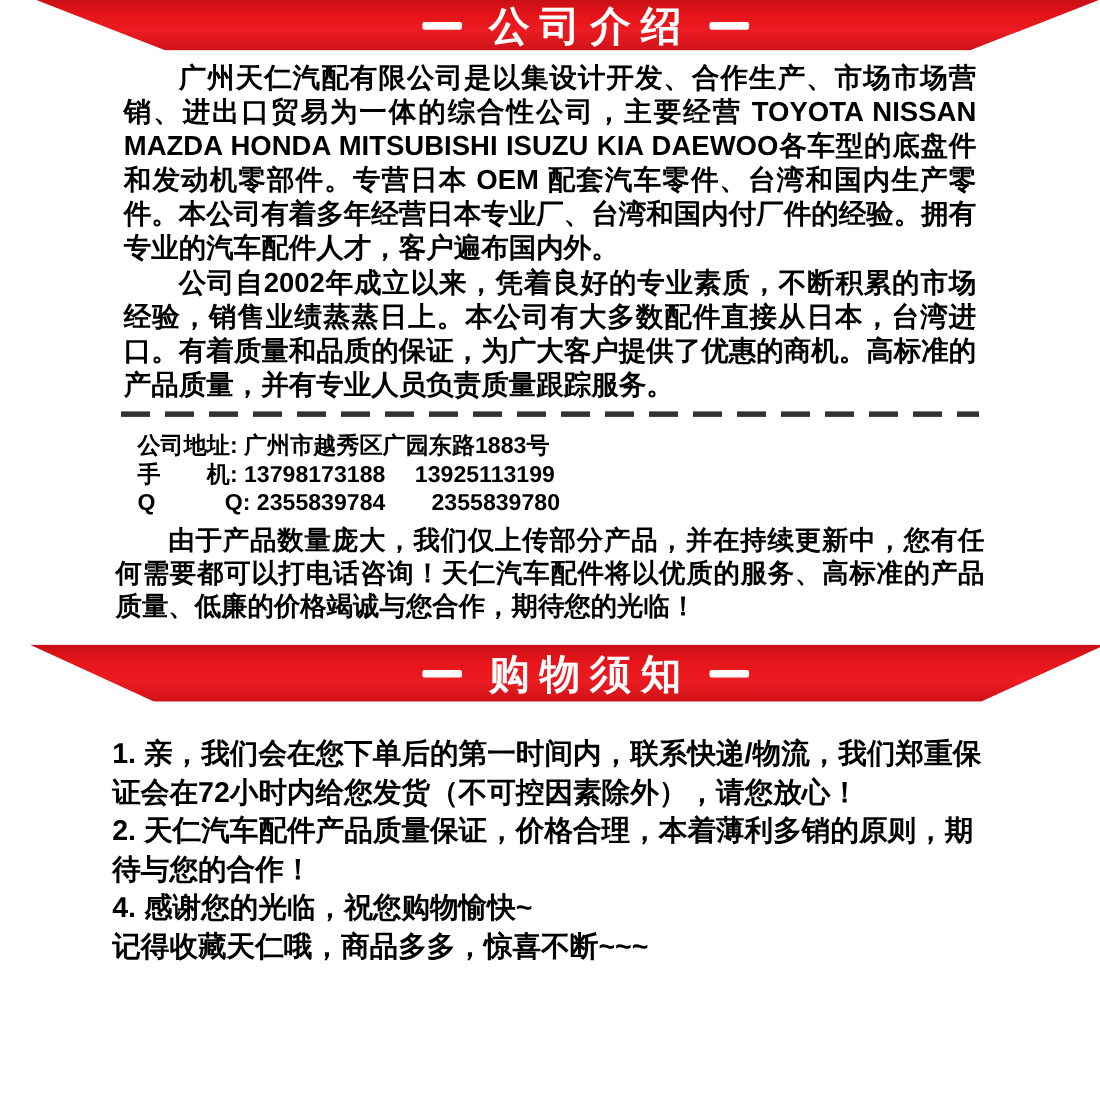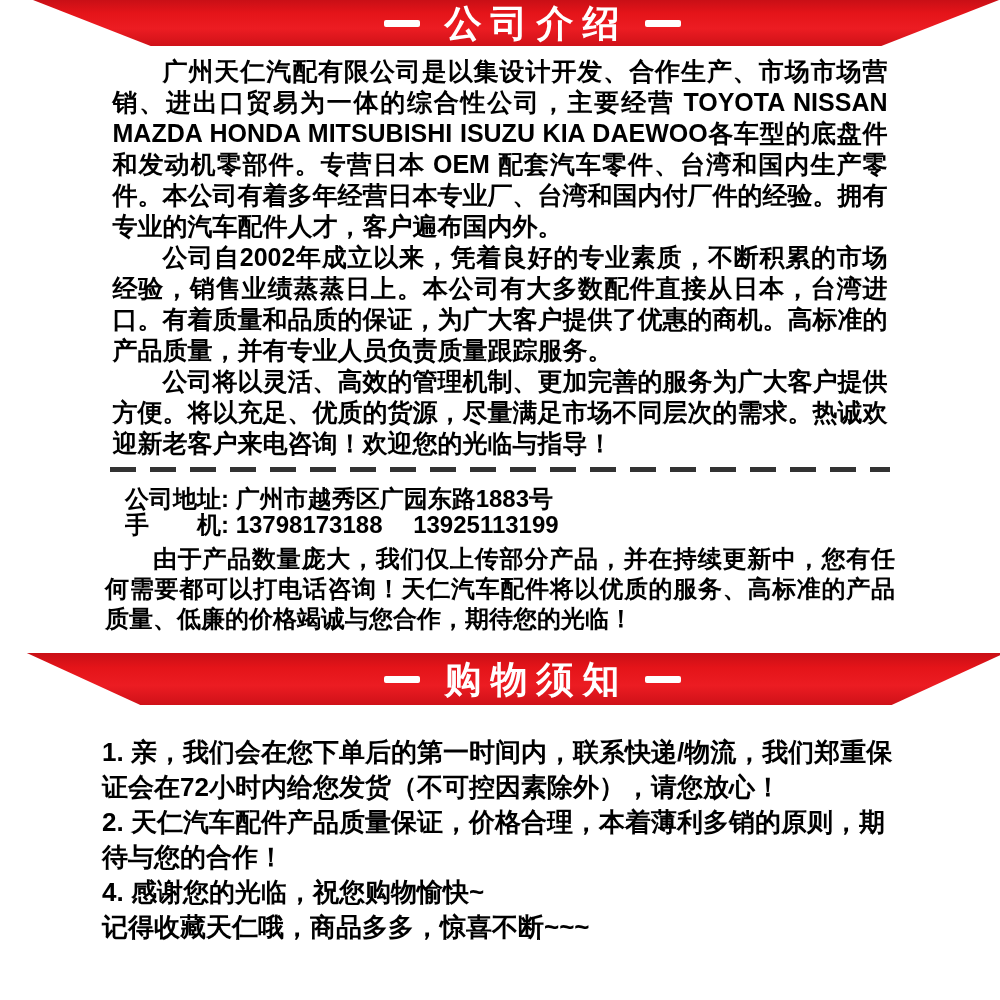--- a/index.html
+++ b/index.html
@@ -31,49 +31,49 @@
   .blue{color:#000000;}
   .intro{width:775px;margin:10px auto 0 auto;}
   .intro p{
     margin:0;font-size:25px;line-height:31px;text-indent:2em;
     text-align:justify;font-weight:bold;
   }
   .divider{
     width:780px;height:5px;margin:8px auto 0 auto;
     background:repeating-linear-gradient(90deg,#333333 0,#333333 26px,transparent 26px,transparent 40px);
   }
-  .contact{margin:14px 0 0 125px;font-size:24px;line-height:26px;font-weight:bold;}
+  .contact{margin:14px 0 0 125px;font-size:21px;line-height:26px;font-weight:bold;}
   .contact-row{white-space:pre;}
   .note{
     width:790px;margin:6px auto 16px auto;font-size:24px;line-height:30px;
     text-indent:2em;text-align:justify;font-weight:bold;
   }
   .notices{width:805px;margin:30px 0 0 102px;font-size:26px;line-height:35px;font-weight:bold;}
   .notices p{margin:0;text-align:left;}
 </style>
 </head>
 <body>
 
 <div class="banner banner-1">
   <span class="title-dash"></span>
   <span class="banner-title">公司介绍</span>
   <span class="title-dash"></span>
 </div>
 
 <div class="intro blue">
   <p>广州天仁汽配有限公司是以集设计开发、合作生产、市场市场营销、进出口贸易为一体的综合性公司，主要经营 TOYOTA NISSAN MAZDA HONDA MITSUBISHI ISUZU KIA DAEWOO各车型的底盘件和发动机零部件。专营日本 OEM 配套汽车零件、台湾和国内生产零件。本公司有着多年经营日本专业厂、台湾和国内付厂件的经验。拥有专业的汽车配件人才，客户遍布国内外。</p>
   <p>公司自2002年成立以来，凭着良好的专业素质，不断积累的市场经验，销售业绩蒸蒸日上。本公司有大多数配件直接从日本，台湾进口。有着质量和品质的保证，为广大客户提供了优惠的商机。高标准的产品质量，并有专业人员负责质量跟踪服务。</p>
-  <p>公司将以灵活、高效的管理机制、更加完善的服务为广大客户提供方便。将以充足、优质的货源，尽量满足市场不同层次的需求。热诚欢迎新老客户来电咨询！欢迎您的光临与指导！</p>
 </div>
 
 <div class="divider"></div>
 
 <div class="contact blue">
   <div class="contact-row"><span>公司地址: </span><span>广州市越秀区广园东路1883号</span></div>
   <div class="contact-row"><span>手　　机: </span><span>13798173188　 13925113199</span></div>
+  <div class="contact-row"><span>Q　　　Q: </span><span>2355839784　　2355839780</span></div>
 </div>
 
 <p class="note blue">由于产品数量庞大，我们仅上传部分产品，并在持续更新中，您有任何需要都可以打电话咨询！天仁汽车配件将以优质的服务、高标准的产品质量、低廉的价格竭诚与您合作，期待您的光临！</p>
 
 <div class="banner banner-2">
   <span class="title-dash"></span>
   <span class="banner-title">购物须知</span>
   <span class="title-dash"></span>
 </div>
 

